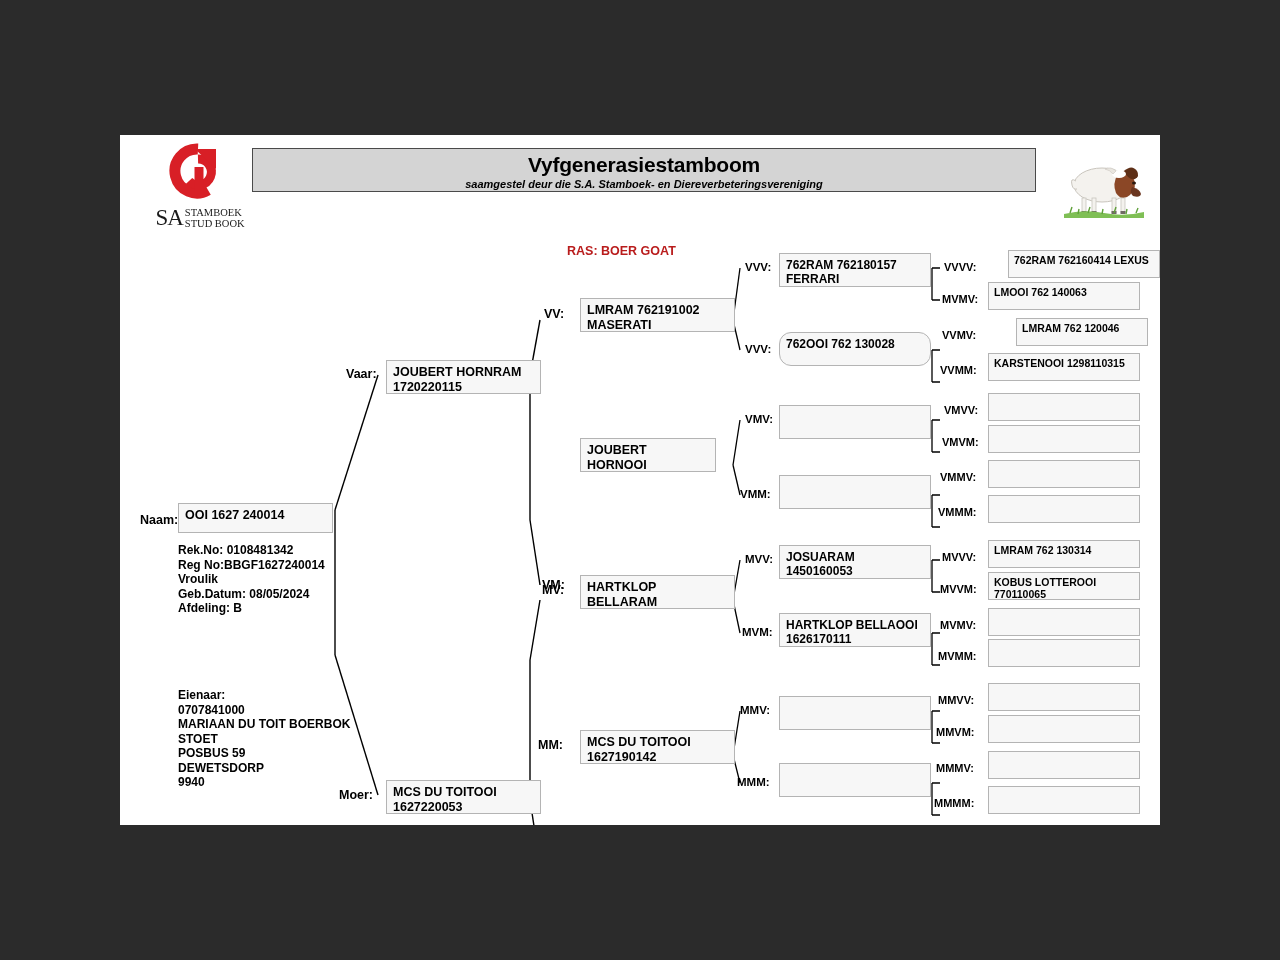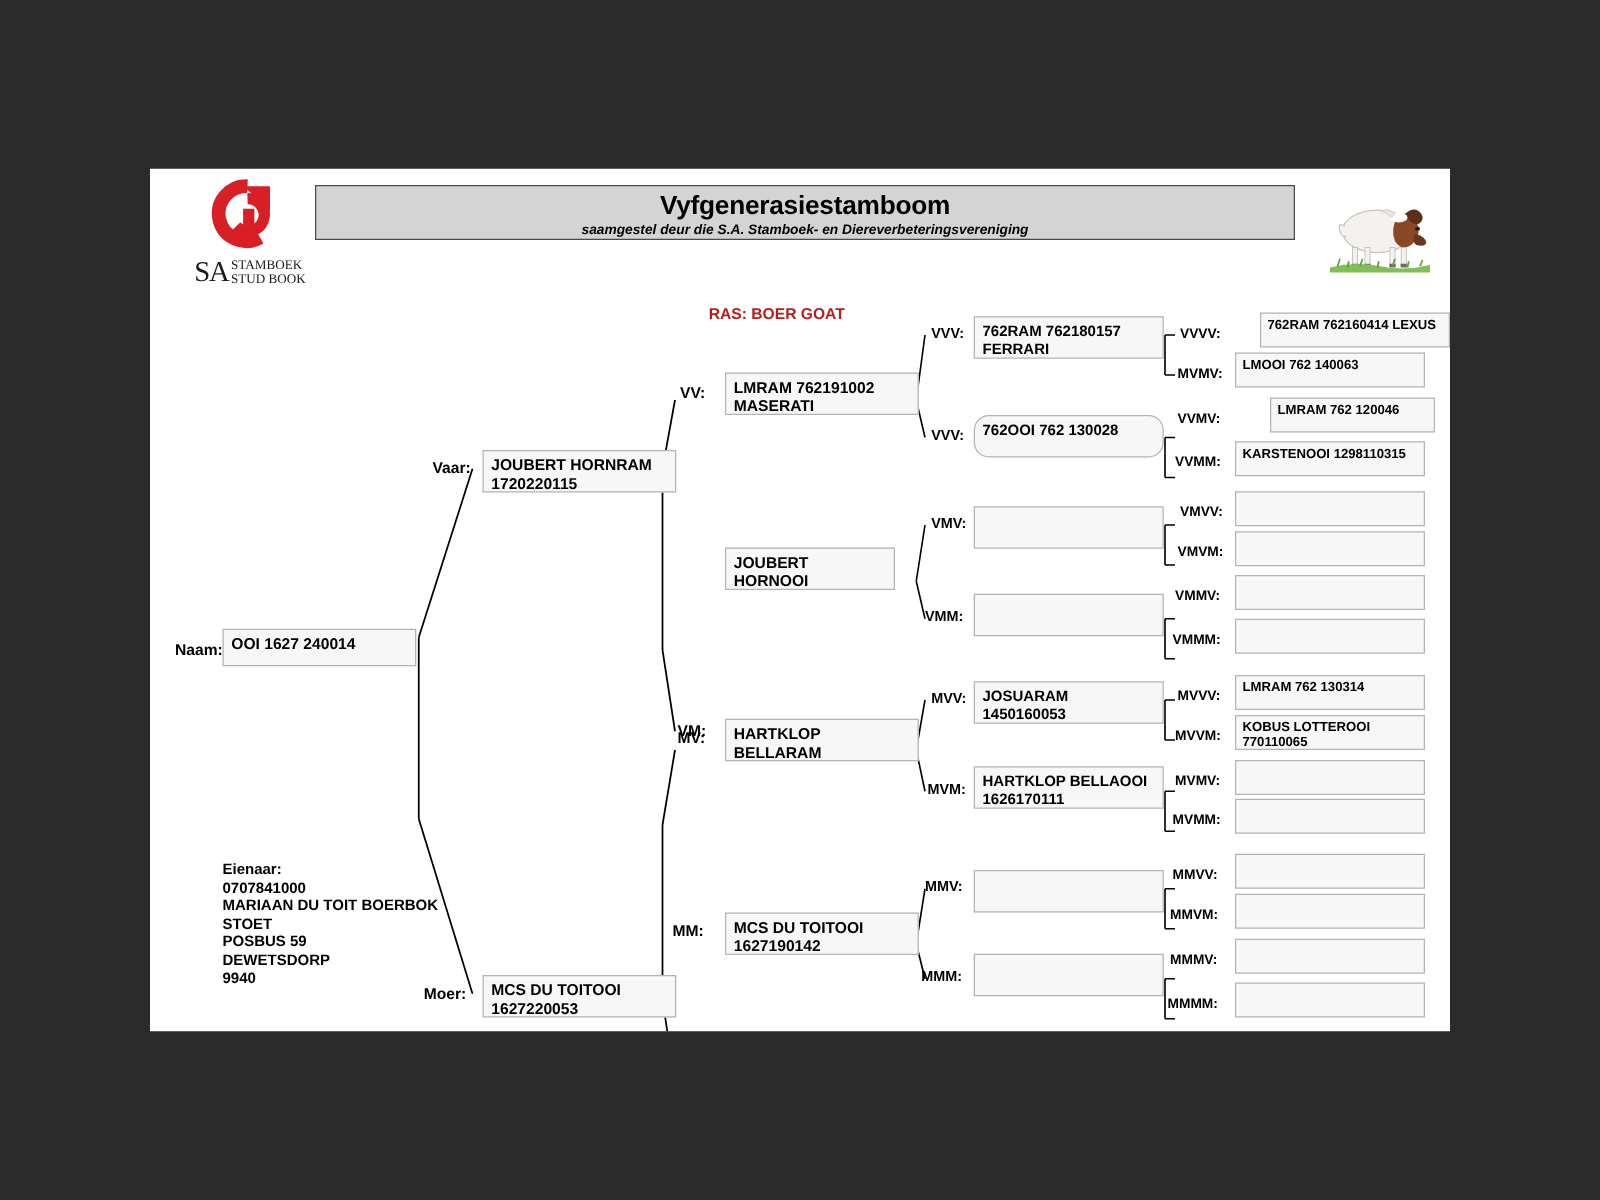--- a/index.html
+++ b/index.html
@@ -241,20 +241,25 @@
       <path d="M812 498 L820 498 M812 498 L812 530 M812 530 L820 530"></path>
       <path d="M812 576 L820 576 M812 576 L812 608 M812 608 L820 608"></path>
       <path d="M812 648 L820 648 M812 648 L812 680 M812 680 L820 680"></path>
     </g>
   </svg>
 
   <div class="lbl big" style="left:20px; top:378px;">Naam:</div>
   <div class="box g1" style="left:58px; top:368px; width:155px; height:30px;">
     <span>OOI 1627 240014</span>
   </div>
+  <div class="info" style="left:58px; top:408px; width:185px;">Rek.No: 0108481342
+Reg No:BBGF1627240014
+Vroulik
+Geb.Datum: 08/05/2024
+Afdeling: B</div>
   <div class="info" style="left:58px; top:553px; width:200px;">Eienaar:
 0707841000
 MARIAAN DU TOIT BOERBOK
 STOET
 POSBUS 59
 DEWETSDORP
 9940</div>
 
   <div class="lbl big" style="left:226px; top:232px;">Vaar:</div>
   <div class="box g2" style="left:266px; top:225px; width:155px; height:34px;">

